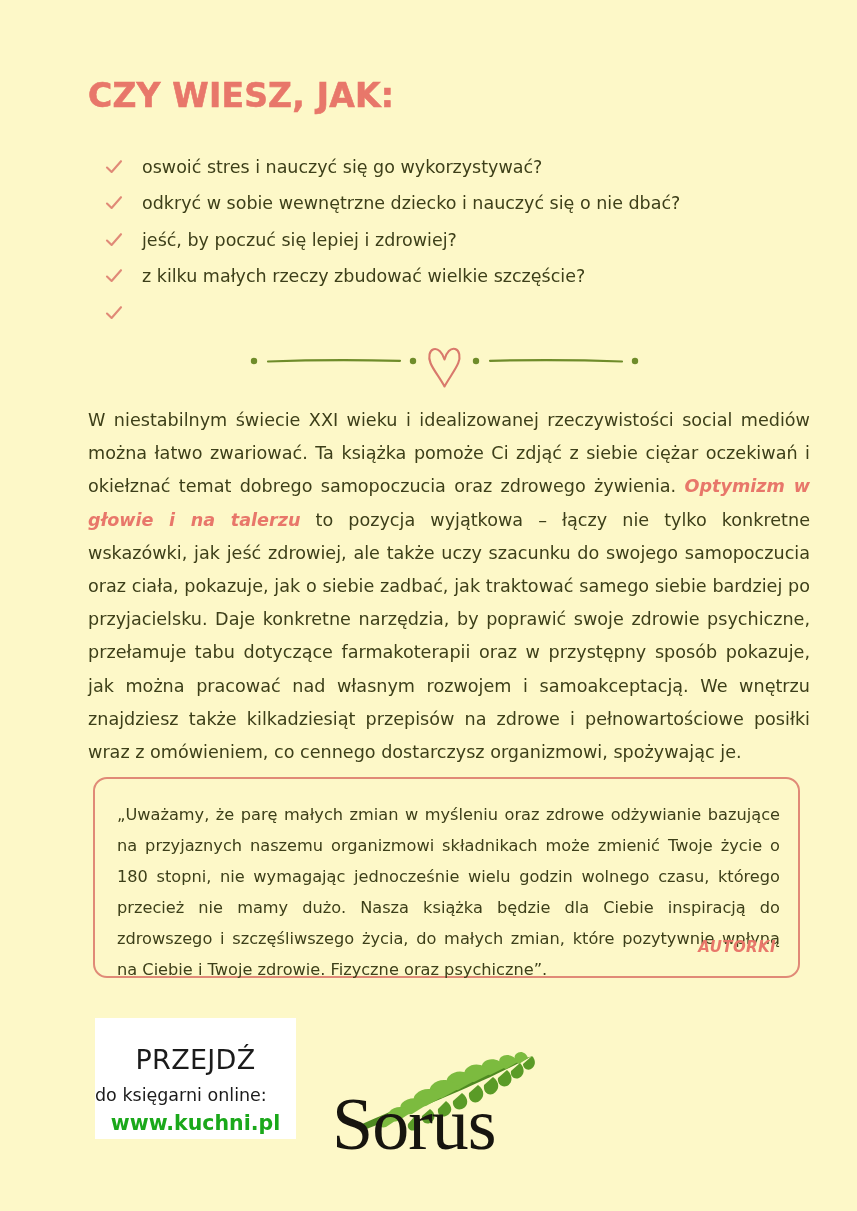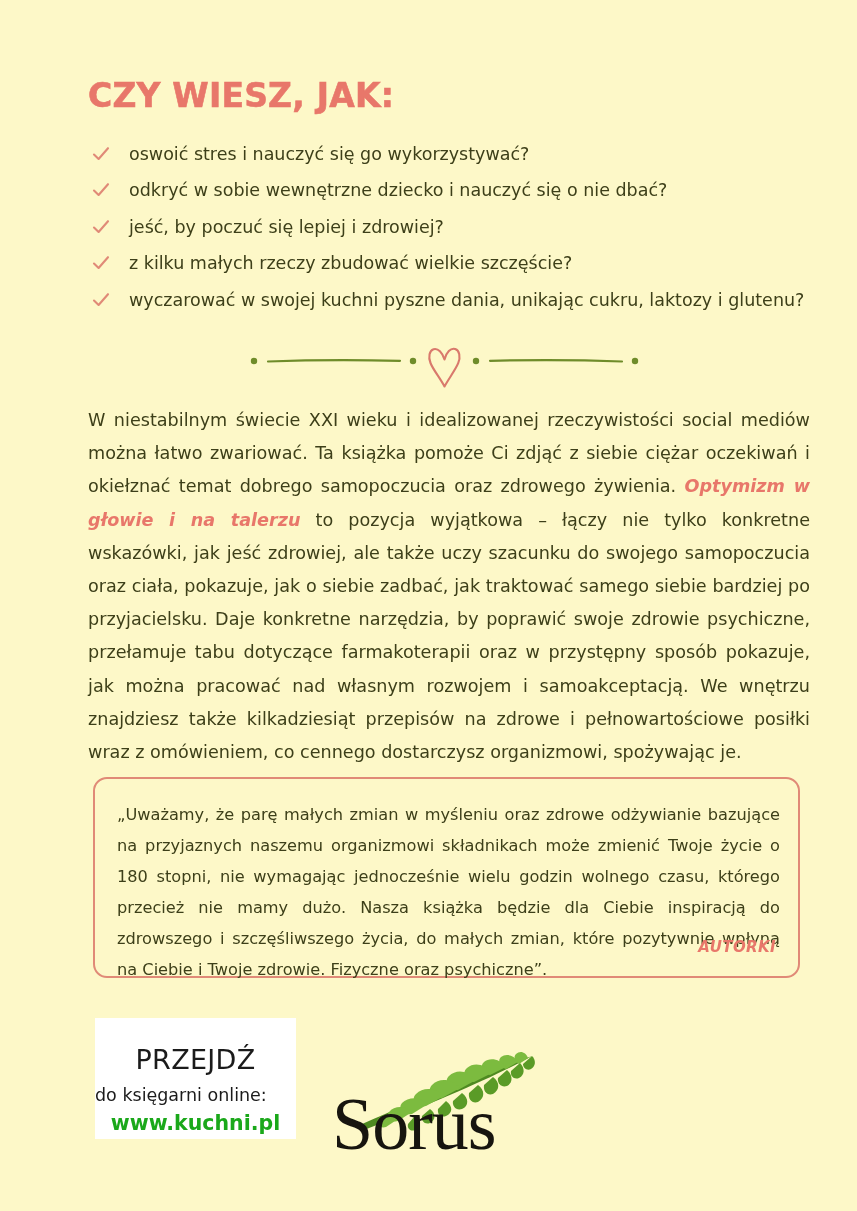--- a/index.html
+++ b/index.html
@@ -36,21 +36,21 @@
     -webkit-text-stroke: 0.6px #e8776a;
   }
 
   
   .checklist {
     position: absolute;
     left: 88px;
     top: 140px;
     width: 740px;
     list-style: none;
-    margin: 4px;
+    margin: 17px;
     padding: 0;
   }
   .checklist li {
     position: relative;
     padding-left: 37px;
     margin-bottom: 14.5px;
     font-size: 17.5px;
     color: #3d3f19;
     font-family: "DejaVu Sans", sans-serif;
     line-height: 1.25;
@@ -235,21 +235,20 @@
         </svg>
       </span>
       <span>z kilku małych rzeczy zbudować wielkie szczęście?</span>
     </li>
     <li>
       <span class="check-icon">
         <svg viewBox="0 0 18 18" width="18" height="18">
           <path d="M2 9.5 L6.6 14 L16 3.2" fill="none" stroke="#e08a77" stroke-width="2.1" stroke-linecap="round" stroke-linejoin="round"></path>
         </svg>
       </span>
-      <span>wyczarować w swojej kuchni pyszne dania, unikając cukru, laktozy i glutenu?</span>
     </li>
   </ul>
 
   <div class="divider">
     <svg width="857" height="58" viewBox="0 0 857 58">
       <circle cx="254" cy="31" r="3.2" fill="#6f8c2a"></circle>
       <path d="M268 31.5 Q330 29.2 400 30.8" fill="none" stroke="#6f8c2a" stroke-width="2.2" stroke-linecap="round"></path>
       <circle cx="413" cy="31" r="3.2" fill="#6f8c2a"></circle>
       <g>
         <path d="M444.5 56.5

